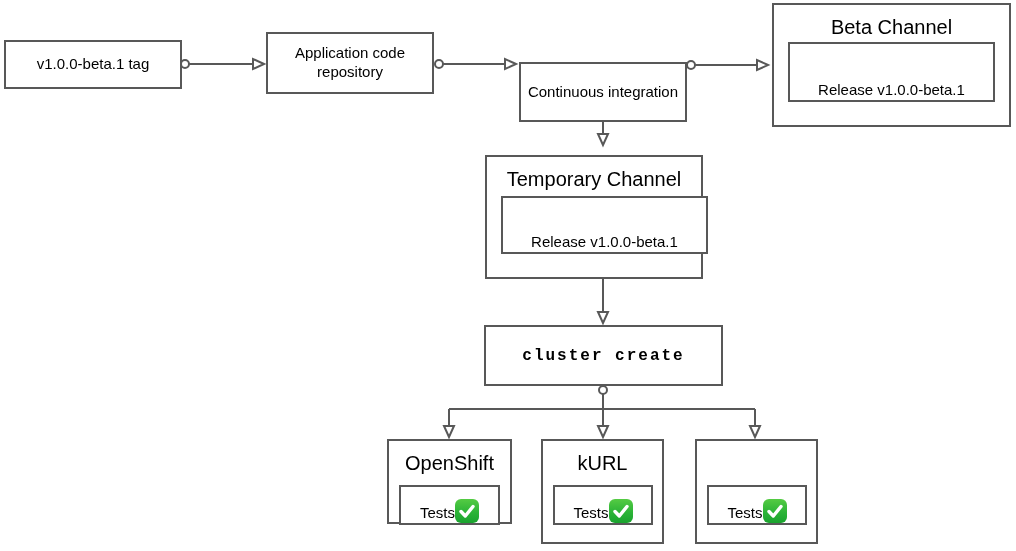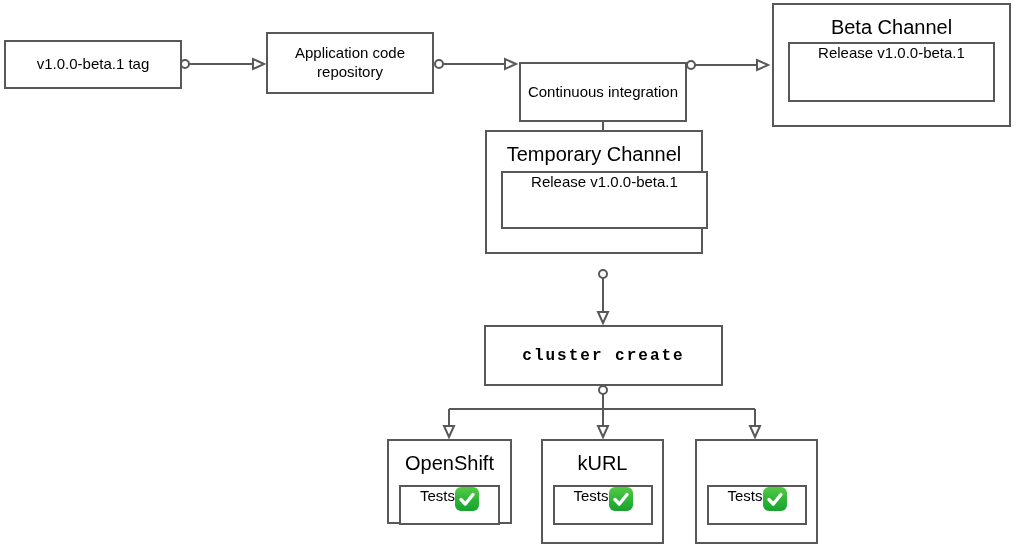--- a/index.html
+++ b/index.html
@@ -38,38 +38,38 @@
     display: block;
     padding-top: 10px;
     font-size: 20px;
   }
   .inner-box {
     position: absolute;
     box-sizing: border-box;
     border: 2px solid #585858;
     background: #ffffff;
     display: flex;
-    align-items: flex-start;
+    align-items: flex-end;
     justify-content: center;
     text-align: center;
     font-size: 15px;
   }
   .mono-node {
     font-family: "Liberation Mono", "DejaVu Sans Mono", monospace;
     font-weight: bold;
     font-size: 16px;
     letter-spacing: 2px;
   }
   
   #n-tag      { left: 4px;   top: 40px;  width: 178px; height: 49px; text-align: center;  }
   #n-repo     { left: 266px; top: 32px;  width: 168px; height: 62px;  }
   #n-ci       { left: 519px; top: 34px;  width: 168px; height: 60px; margin-top: 28px;  }
   #n-beta     { left: 772px; top: 3px;   width: 239px; height: 124px; }
   #n-beta .inner-box  { left: 14px; top: 37px; width: 207px; height: 60px; }
-  #n-temp     { left: 485px; top: 130px; width: 218px; height: 124px; }
+  #n-temp     { left: 485px; top: 155px; width: 218px; height: 124px; }
   #n-temp .inner-box  { left: 14px; top: 39px; width: 207px; height: 58px; }
   #n-cluster  { left: 484px; top: 325px; width: 239px; height: 61px;  }
   #n-openshift{ left: 387px; top: 439px; width: 125px; height: 85px; }
   #n-kurl     { left: 541px; top: 439px; width: 123px; height: 105px; }
   #n-eks      { left: 695px; top: 439px; width: 123px; height: 105px; }
   .tests-box  { left: 10px; top: 44px; width: 101px; height: 40px; }
   #n-kurl .tests-box, #n-eks .tests-box { left: 10px; width: 100px; }
   .check-icon {
     display: inline-block;
     width: 24px; height: 24px;

